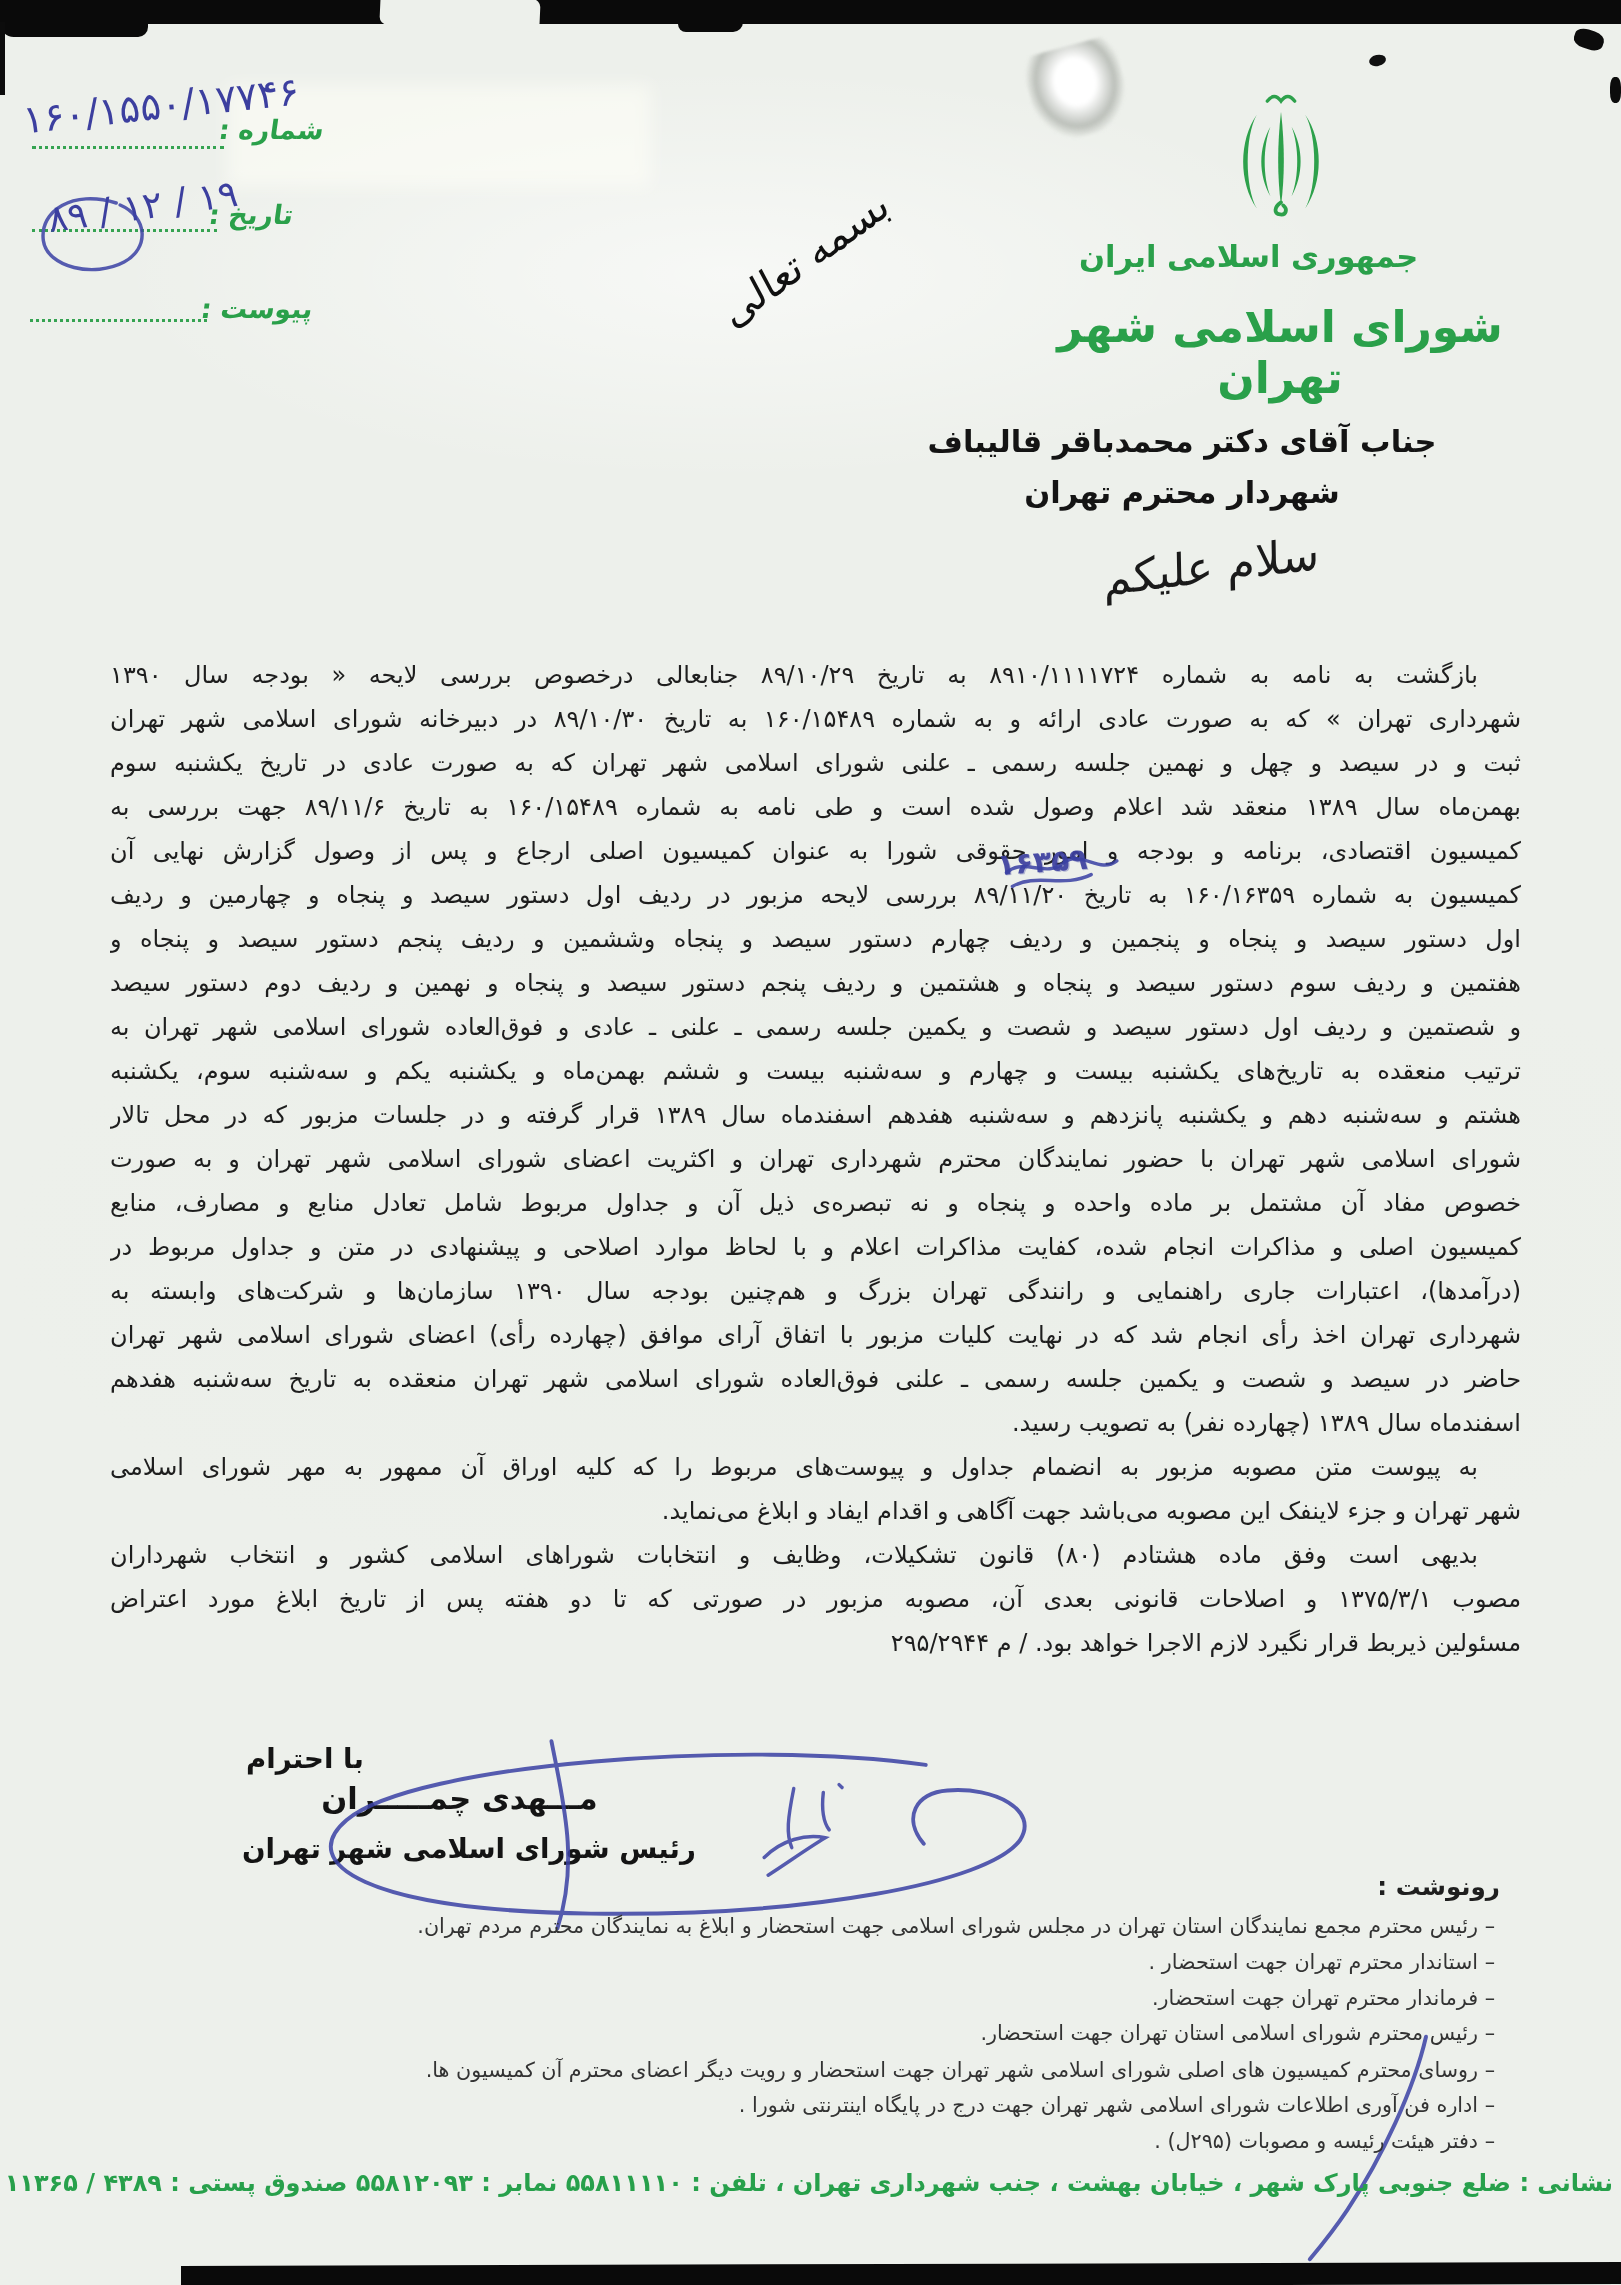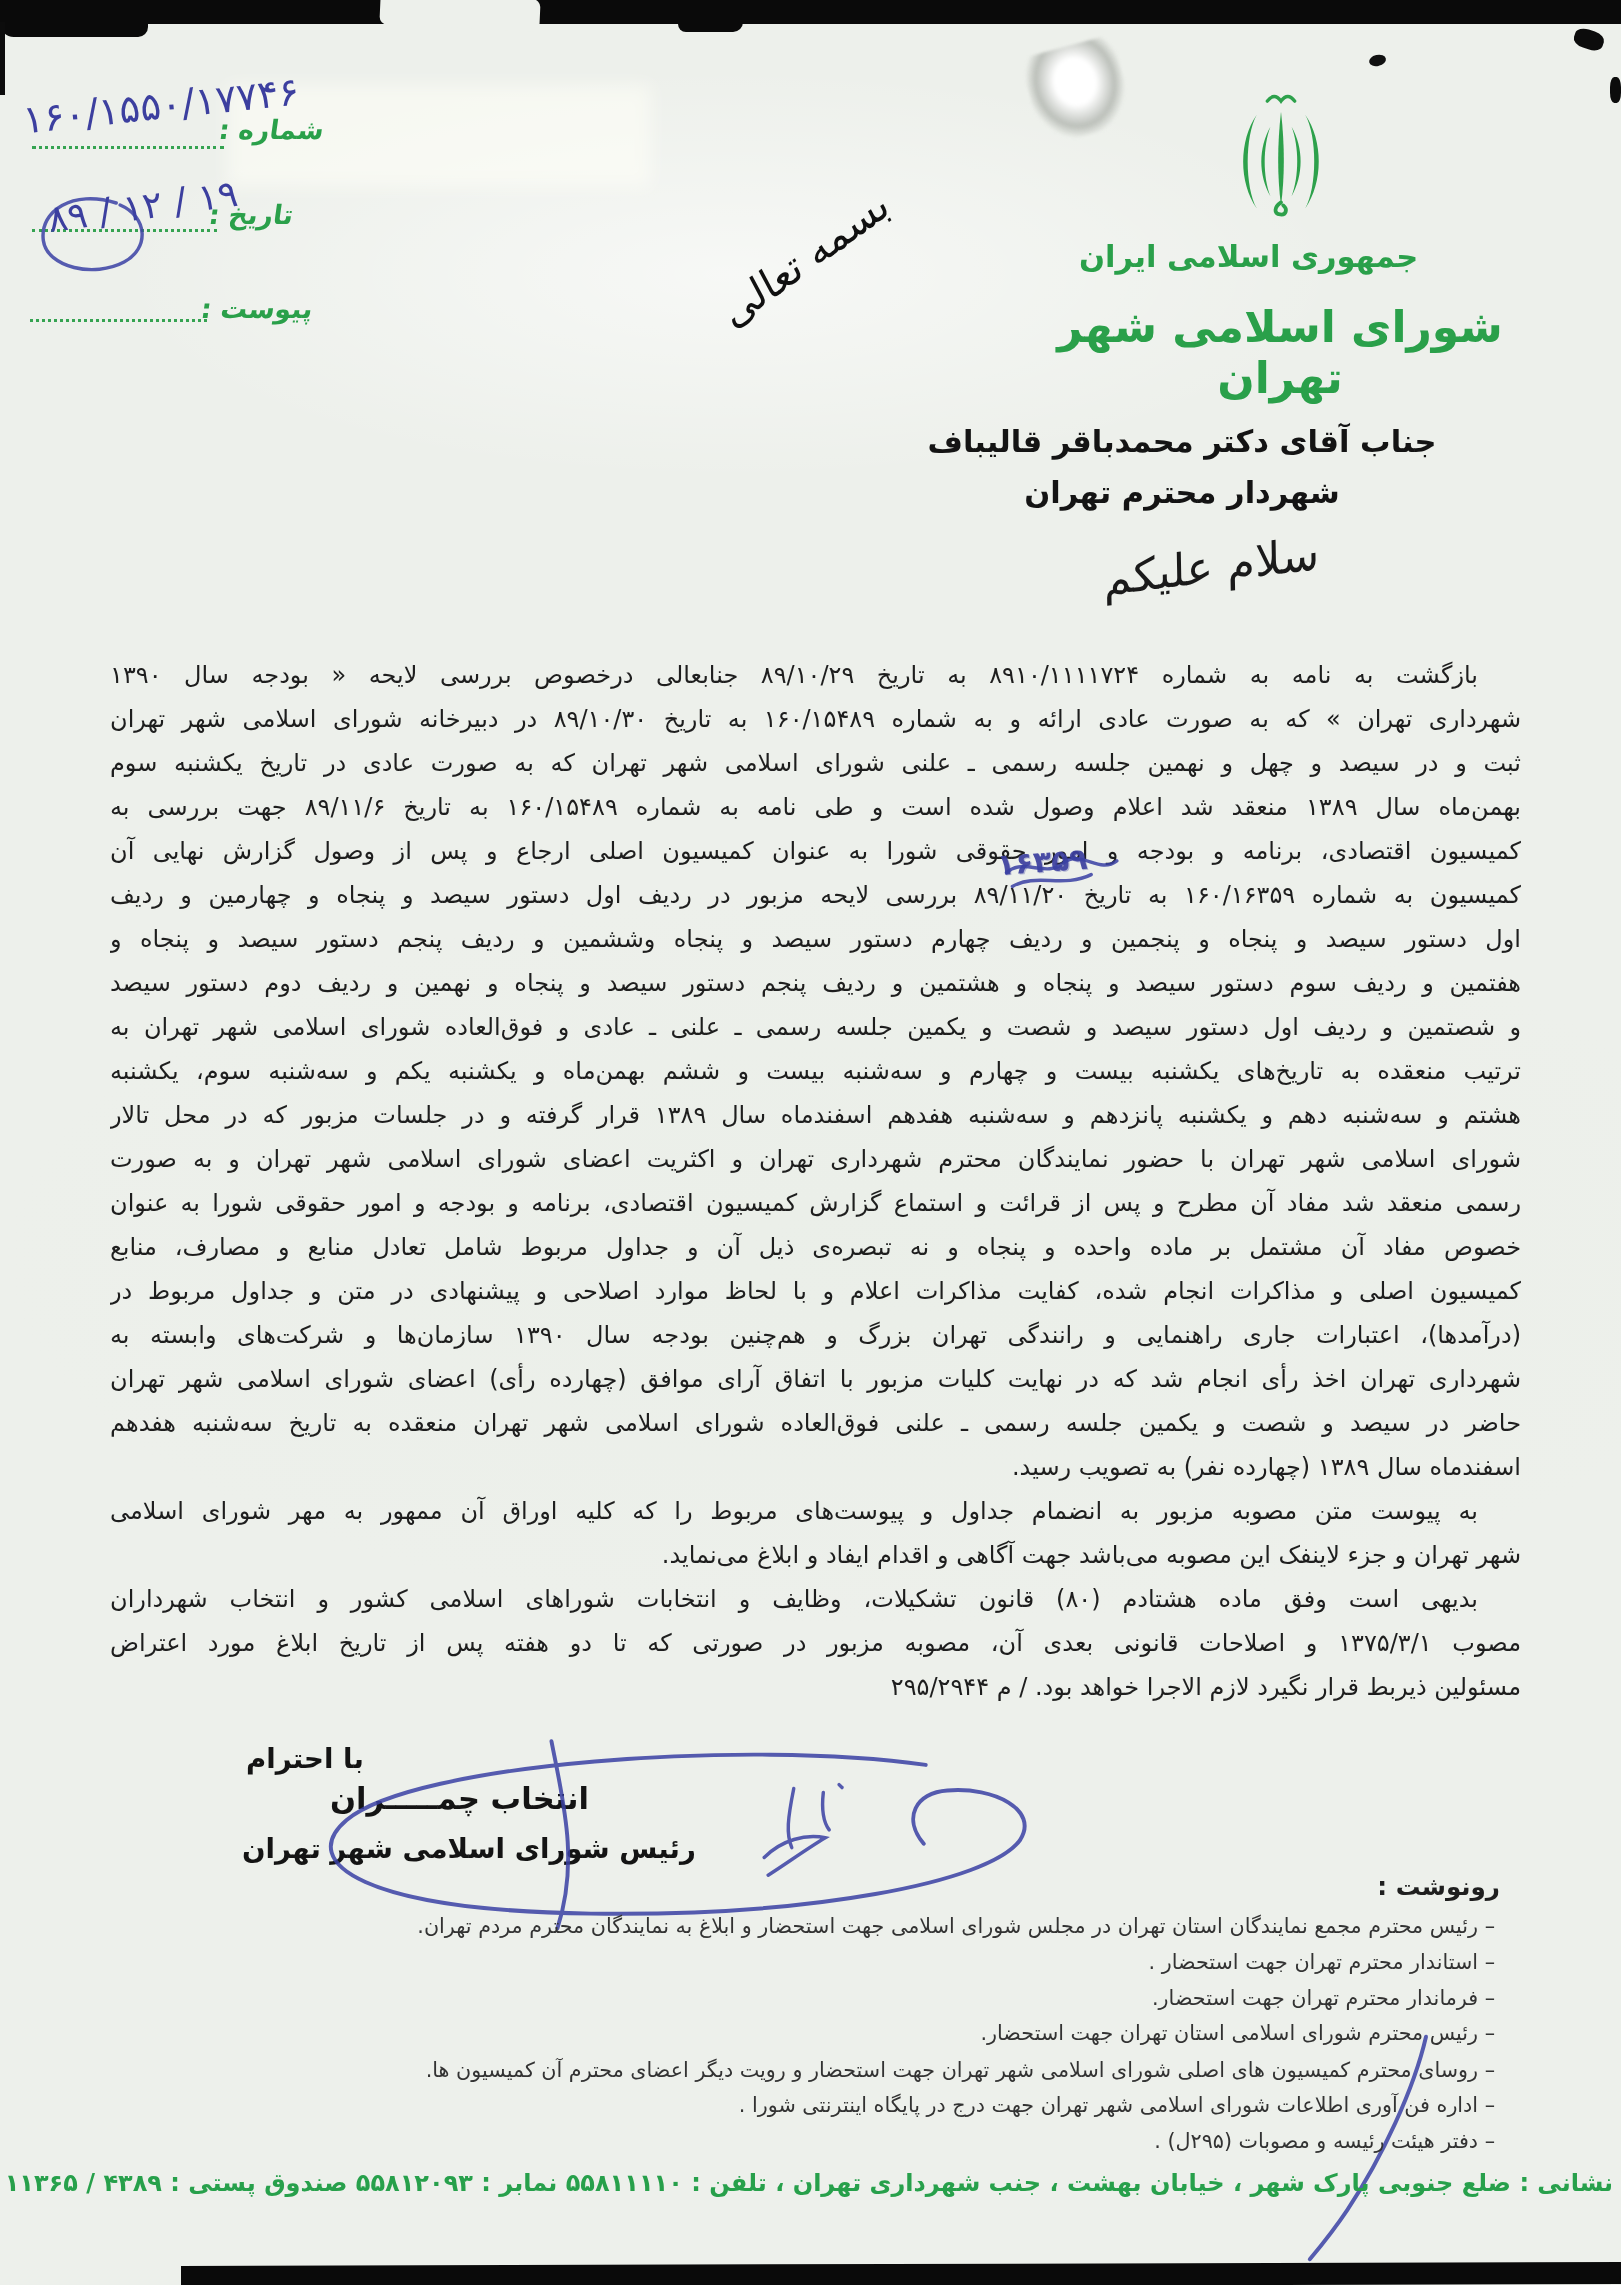--- a/index.html
+++ b/index.html
@@ -121,38 +121,37 @@
     <div class="bl">ثبت و در سیصد و چهل و نهمین جلسه رسمی ـ علنی شورای اسلامی شهر تهران که به صورت عادی در تاریخ یکشنبه سوم</div>
     <div class="bl">بهمن‌ماه سال ۱۳۸۹ منعقد شد اعلام وصول شده است و طی نامه به شماره ۱۶۰/۱۵۴۸۹ به تاریخ ۸۹/۱۱/۶ جهت بررسی به</div>
     <div class="bl">کمیسیون اقتصادی، برنامه و بودجه و امور حقوقی شورا به عنوان کمیسیون اصلی ارجاع و پس از وصول گزارش نهایی آن</div>
     <div class="bl">کمیسیون به شماره ۱۶۰/۱۶۳۵۹ به تاریخ ۸۹/۱۱/۲۰ بررسی لایحه مزبور در ردیف اول دستور سیصد و پنجاه و چهارمین و ردیف</div>
     <div class="bl">اول دستور سیصد و پنجاه و پنجمین و ردیف چهارم دستور سیصد و پنجاه وششمین و ردیف پنجم دستور سیصد و پنجاه و</div>
     <div class="bl">هفتمین و ردیف سوم دستور سیصد و پنجاه و هشتمین و ردیف پنجم دستور سیصد و پنجاه و نهمین و ردیف دوم دستور سیصد</div>
     <div class="bl">و شصتمین و ردیف اول دستور سیصد و شصت و یکمین جلسه رسمی ـ علنی ـ عادی و فوق‌العاده شورای اسلامی شهر تهران به</div>
     <div class="bl">ترتیب منعقده به تاریخ‌های یکشنبه بیست و چهارم و سه‌شنبه بیست و ششم بهمن‌ماه و یکشنبه یکم و سه‌شنبه سوم، یکشنبه</div>
     <div class="bl">هشتم و سه‌شنبه دهم و یکشنبه پانزدهم و سه‌شنبه هفدهم اسفندماه سال ۱۳۸۹ قرار گرفته و در جلسات مزبور که در محل تالار</div>
     <div class="bl">شورای اسلامی شهر تهران با حضور نمایندگان محترم شهرداری تهران و اکثریت اعضای شورای اسلامی شهر تهران و به صورت</div>
-    <div class="bl">رسمی منعقد شد مفاد آن مطرح و پس از قرائت و استماع گزارش کمیسیون اقتصادی، برنامه و بودجه و امور حقوقی شورا به عنوان</div>
     <div class="bl">خصوص مفاد آن مشتمل بر ماده واحده و پنجاه و نه تبصره‌ی ذیل آن و جداول مربوط شامل تعادل منابع و مصارف، منابع</div>
     <div class="bl">کمیسیون اصلی و مذاکرات انجام شده، کفایت مذاکرات اعلام و با لحاظ موارد اصلاحی و پیشنهادی در متن و جداول مربوط در</div>
     <div class="bl">(درآمدها)، اعتبارات جاری راهنمایی و رانندگی تهران بزرگ و هم‌چنین بودجه سال ۱۳۹۰ سازمان‌ها و شرکت‌های وابسته به</div>
     <div class="bl">شهرداری تهران اخذ رأی انجام شد که در نهایت کلیات مزبور با اتفاق آرای موافق (چهارده رأی) اعضای شورای اسلامی شهر تهران</div>
     <div class="bl">حاضر در سیصد و شصت و یکمین جلسه رسمی ـ علنی فوق‌العاده شورای اسلامی شهر تهران منعقده به تاریخ سه‌شنبه هفدهم</div>
     <div class="bl short">اسفندماه سال ۱۳۸۹ (چهارده نفر) به تصویب رسید.</div>
     <div class="bl indent">به پیوست متن مصوبه مزبور به انضمام جداول و پیوست‌های مربوط را که کلیه اوراق آن ممهور به مهر شورای اسلامی</div>
     <div class="bl short">شهر تهران و جزء لاینفک این مصوبه می‌باشد جهت آگاهی و اقدام ایفاد و ابلاغ می‌نماید.</div>
     <div class="bl indent">بدیهی است وفق ماده هشتادم (۸۰) قانون تشکیلات، وظایف و انتخابات شوراهای اسلامی کشور و انتخاب شهرداران</div>
     <div class="bl">مصوب ۱۳۷۵/۳/۱ و اصلاحات قانونی بعدی آن، مصوبه مزبور در صورتی که تا دو هفته پس از تاریخ ابلاغ مورد اعتراض</div>
     <div class="bl short">مسئولین ذیربط قرار نگیرد لازم الاجرا خواهد بود. / م ۲۹۵/۲۹۴۴</div>
   </div>
 
   <div class="abs ink stamp-hw">۱۶۳۵۹</div>
 
   <div class="abs sig-respect">با احترام</div>
-  <div class="abs sig-name">انتخاب چمـــــران</div>
+  <div class="abs sig-name">مـــهدی چمـــــران</div>
   <div class="abs sig-title">رئیس شورای اسلامی شهر تهران</div>
 
   <svg class="abs ink-overlay" viewBox="0 0 1646 2320" width="1621" height="2285">
     <g fill="none" stroke="#3a41a4" stroke-width="3.5" stroke-linecap="round" opacity="0.85">
 
       <path d="M118 206 C74 192 40 214 44 244 C48 272 96 282 126 266 C152 252 150 220 122 208"></path>
 
       <path d="M1022 886 C1040 870 1062 892 1080 876 C1098 862 1116 888 1134 874"></path>
       <path d="M1028 900 C1052 886 1080 902 1108 888"></path>
 

